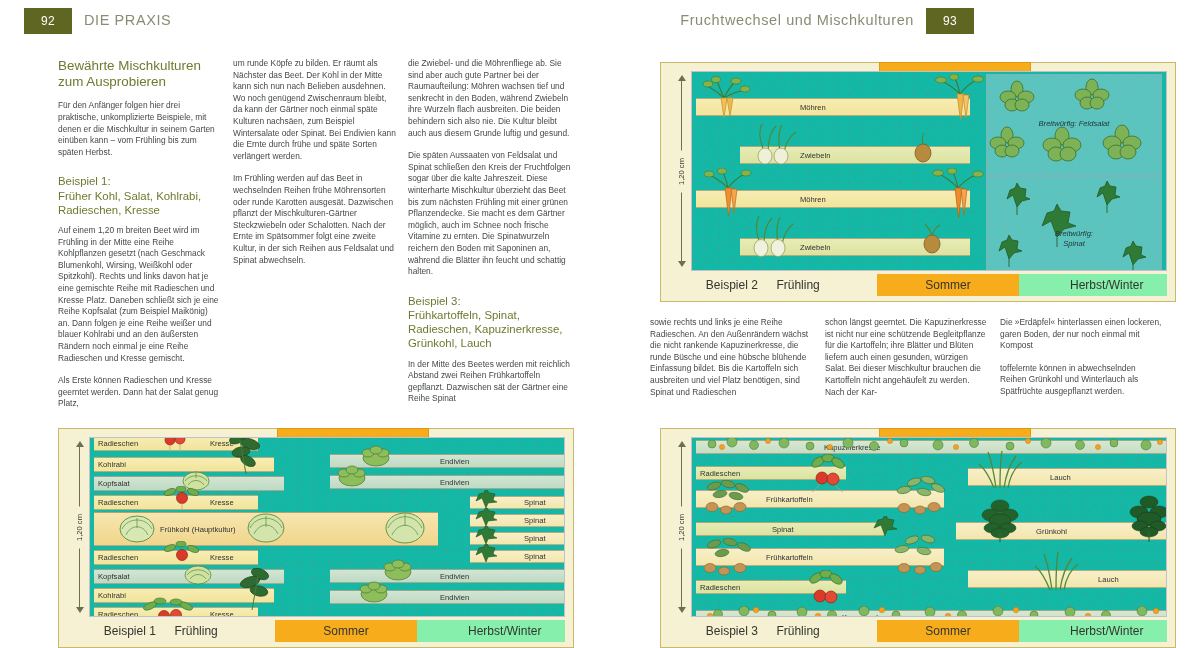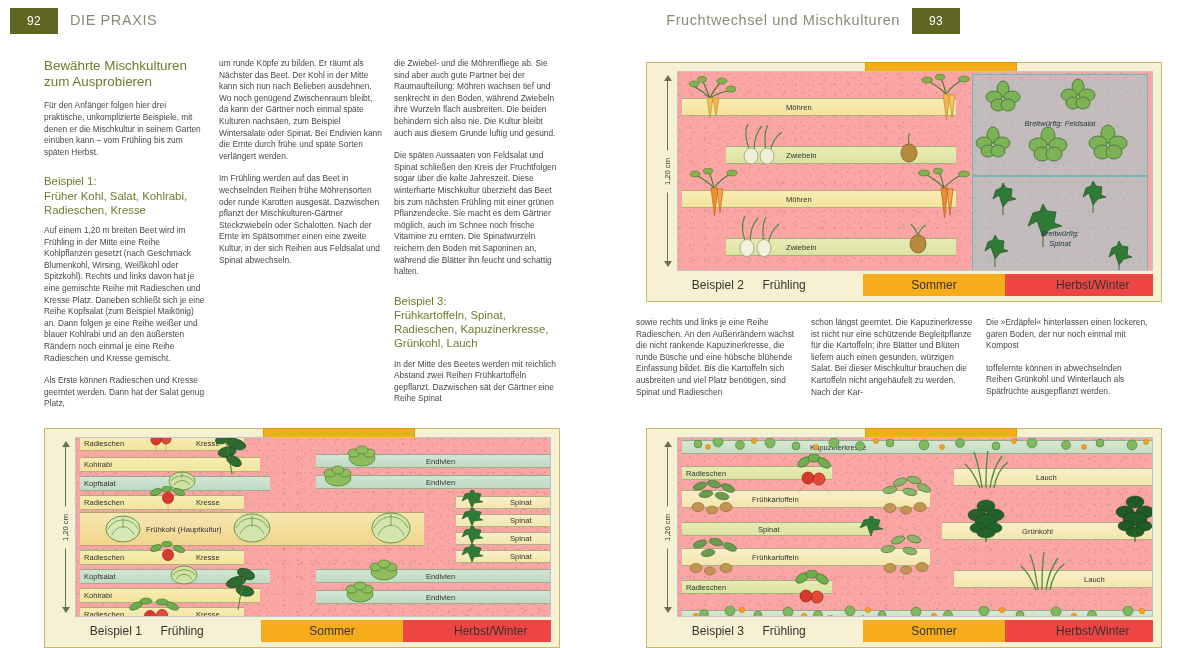--- a/index.html
+++ b/index.html
@@ -1,18 +1,18 @@
 <!DOCTYPE html>
 <html><head>
 <meta charset="utf-8">
 <style>
   html,body{margin:0;padding:0;background:#ffffff;}
   body{width:1200px;height:648px;overflow:hidden;font-family:"Liberation Sans",sans-serif;
        -webkit-font-smoothing:antialiased;}
-  .page{position:absolute;top:0;left:0;width:970px;height:648px;background:#fff;border-radius:12px;}
+  .page{position:absolute;top:0;left:14px;width:970px;height:648px;background:#fff;border-radius:12px;}
 
   
   .folio{position:absolute;top:8px;width:48px;height:26px;background:#5e6621;
          color:#fff;font-size:12px;letter-spacing:.3px;
          display:flex;align-items:center;justify-content:center;}
   .folio.left{left:10px;}
   .folio.right{right:10px;}
   .runhead{position:absolute;top:12px;font-size:14.5px;color:#8a8c72;letter-spacing:.6px;}
   .runhead.left{left:70px;text-align:right;}
   .runhead.right{right:70px;}
@@ -24,21 +24,21 @@
   h2.head{font-size:13.4px;line-height:16.2px;color:#6f7a2e;font-weight:normal;
           margin:0 0 10px 0;}
   h3.sub{font-size:11.4px;line-height:14.2px;color:#6f7a2e;font-weight:normal;
          margin:16px 0 8px 0;}
   h3.sub .ex{display:block;}
 
   
   .fig{position:absolute;background:#f5f1d2;border:1px solid #c8b96a;
        box-sizing:border-box;}
   .fig-inner{position:absolute;left:30px;top:8px;right:8px;bottom:30px;
-             background:#fca5a5;border:1px solid #bfc3c8;overflow:hidden;padding-left:34px;}
+             background:#14b8a6;border:1px solid #bfc3c8;overflow:hidden;padding-left:34px;}
   .soil{position:absolute;inset:0;
         background:
           radial-gradient(circle at 7% 12%, rgba(120,130,110,.30) 0 .7px, transparent 1px),
           radial-gradient(circle at 23% 38%, rgba(120,130,110,.26) 0 .7px, transparent 1px),
           radial-gradient(circle at 41% 66%, rgba(120,130,110,.30) 0 .7px, transparent 1px),
           radial-gradient(circle at 63% 19%, rgba(120,130,110,.24) 0 .7px, transparent 1px),
           radial-gradient(circle at 81% 52%, rgba(120,130,110,.28) 0 .7px, transparent 1px),
           radial-gradient(circle at 92% 84%, rgba(120,130,110,.24) 0 .7px, transparent 1px),
           radial-gradient(circle at 15% 77%, rgba(120,130,110,.26) 0 .7px, transparent 1px),
           radial-gradient(circle at 52% 92%, rgba(120,130,110,.24) 0 .7px, transparent 1px);
@@ -62,21 +62,21 @@
                      white-space:nowrap;text-align:center;line-height:9.6px;}
 
   
   .seasons{position:absolute;left:30px;right:8px;bottom:5px;height:22px;display:flex;
            font-size:12px;color:#33352f;}
   .seasons>div{display:flex;align-items:center;justify-content:center;position:relative;}
   .s-spring{flex:0 0 39%;background:#f5f1d2;}
   .s-spring .e{position:absolute;left:8%;}
   .s-spring .f{position:absolute;left:46%;}
   .s-summer{flex:0 0 30%;background:#f7ac1c;}
-  .s-fall{flex:1 1 auto;background:#ef4444;padding-left:27px;}
+  .s-fall{flex:1 1 auto;background:#86efac;padding-left:27px;}
 
   
   .summertab{position:absolute;height:14px;background:#f7ac1c;
              border:1px solid #e09a10;border-bottom:none;}
 
   
   .dim{position:absolute;left:13px;top:12px;bottom:34px;width:14px;}
   .dim .line{position:absolute;left:7px;top:6px;bottom:6px;width:1px;background:#6b6f55;}
   .dim .ar{position:absolute;left:3.5px;width:0;height:0;border-left:4px solid transparent;
            border-right:4px solid transparent;}
@@ -105,21 +105,21 @@
     <h3 class="sub">
       <span class="ex">Beispiel 1:</span>
       <span>Früher Kohl, Salat, Kohlrabi, Radieschen, Kresse</span>
     </h3>
     <p>Auf einem 1,20 m breiten Beet wird im Frühling in der Mitte eine Reihe Kohlpflanzen gesetzt (nach Geschmack Blumenkohl, Wirsing, Weißkohl oder Spitzkohl). Rechts und links davon hat je eine gemischte Reihe mit Radieschen und Kresse Platz. Daneben schließt sich je eine Reihe Kopfsalat (zum Beispiel Maikönig) an. Dann folgen je eine Reihe weißer und blauer Kohlrabi und an den äußersten Rändern noch einmal je eine Reihe Radieschen und Kresse gemischt.</p>
     <p>Als Erste können Radieschen und Kresse geerntet werden. Dann hat der Salat genug Platz,</p>
   </div>
 
   <div class="col" style="left:219px;top:58px;">
     <p>um runde Köpfe zu bilden. Er räumt als Nächster das Beet. Der Kohl in der Mitte kann sich nun nach Belieben ausdehnen. Wo noch genügend Zwischenraum bleibt, da kann der Gärtner noch einmal späte Kulturen nachsäen, zum Beispiel Wintersalate oder Spinat. Bei Endivien kann die Ernte durch frühe und späte Sorten verlängert werden.</p>
-    <p>Im Frühling werden auf das Beet in wechselnden Reihen frühe Möhrensorten oder runde Karotten ausgesät. Dazwischen pflanzt der Mischkulturen-Gärtner Steckzwiebeln oder Schalotten. Nach der Ernte im Spätsommer einen eine zweite Kultur, in der sich Reihen aus Feldsalat und Spinat abwechseln.</p>
+    <p>Im Frühling werden auf das Beet in wechselnden Reihen frühe Möhrensorten oder runde Karotten ausgesät. Dazwischen pflanzt der Mischkulturen-Gärtner Steckzwiebeln oder Schalotten. Nach der Ernte im Spätsommer folgt eine zweite Kultur, in der sich Reihen aus Feldsalat und Spinat abwechseln.</p>
   </div>
 
   <div class="col" style="left:394px;top:58px;">
     <p>die Zwiebel- und die Möhrenfliege ab. Sie sind aber auch gute Partner bei der Raumaufteilung: Möhren wachsen tief und senkrecht in den Boden, während Zwiebeln ihre Wurzeln flach ausbreiten. Die beiden behindern sich also nie. Die Kultur bleibt auch aus diesem Grunde luftig und gesund.</p>
     <p>Die späten Aussaaten von Feldsalat und Spinat schließen den Kreis der Fruchtfolgen sogar über die kalte Jahreszeit. Diese winterharte Mischkultur überzieht das Beet bis zum nächsten Frühling mit einer grünen Pflanzendecke. Sie macht es dem Gärtner möglich, auch im Schnee noch frische Vitamine zu ernten. Die Spinatwurzeln reichern den Boden mit Saponinen an, während die Blätter ihn feucht und schattig halten.</p>
     <h3 class="sub">
       <span class="ex">Beispiel 3:</span>
       <span>Frühkartoffeln, Spinat, Radieschen, Kapuzinerkresse, Grünkohl, Lauch</span>
     </h3>
     <p>In der Mitte des Beetes werden mit reichlich Abstand zwei Reihen Frühkartoffeln gepflanzt. Dazwischen sät der Gärtner eine Reihe Spinat</p>

